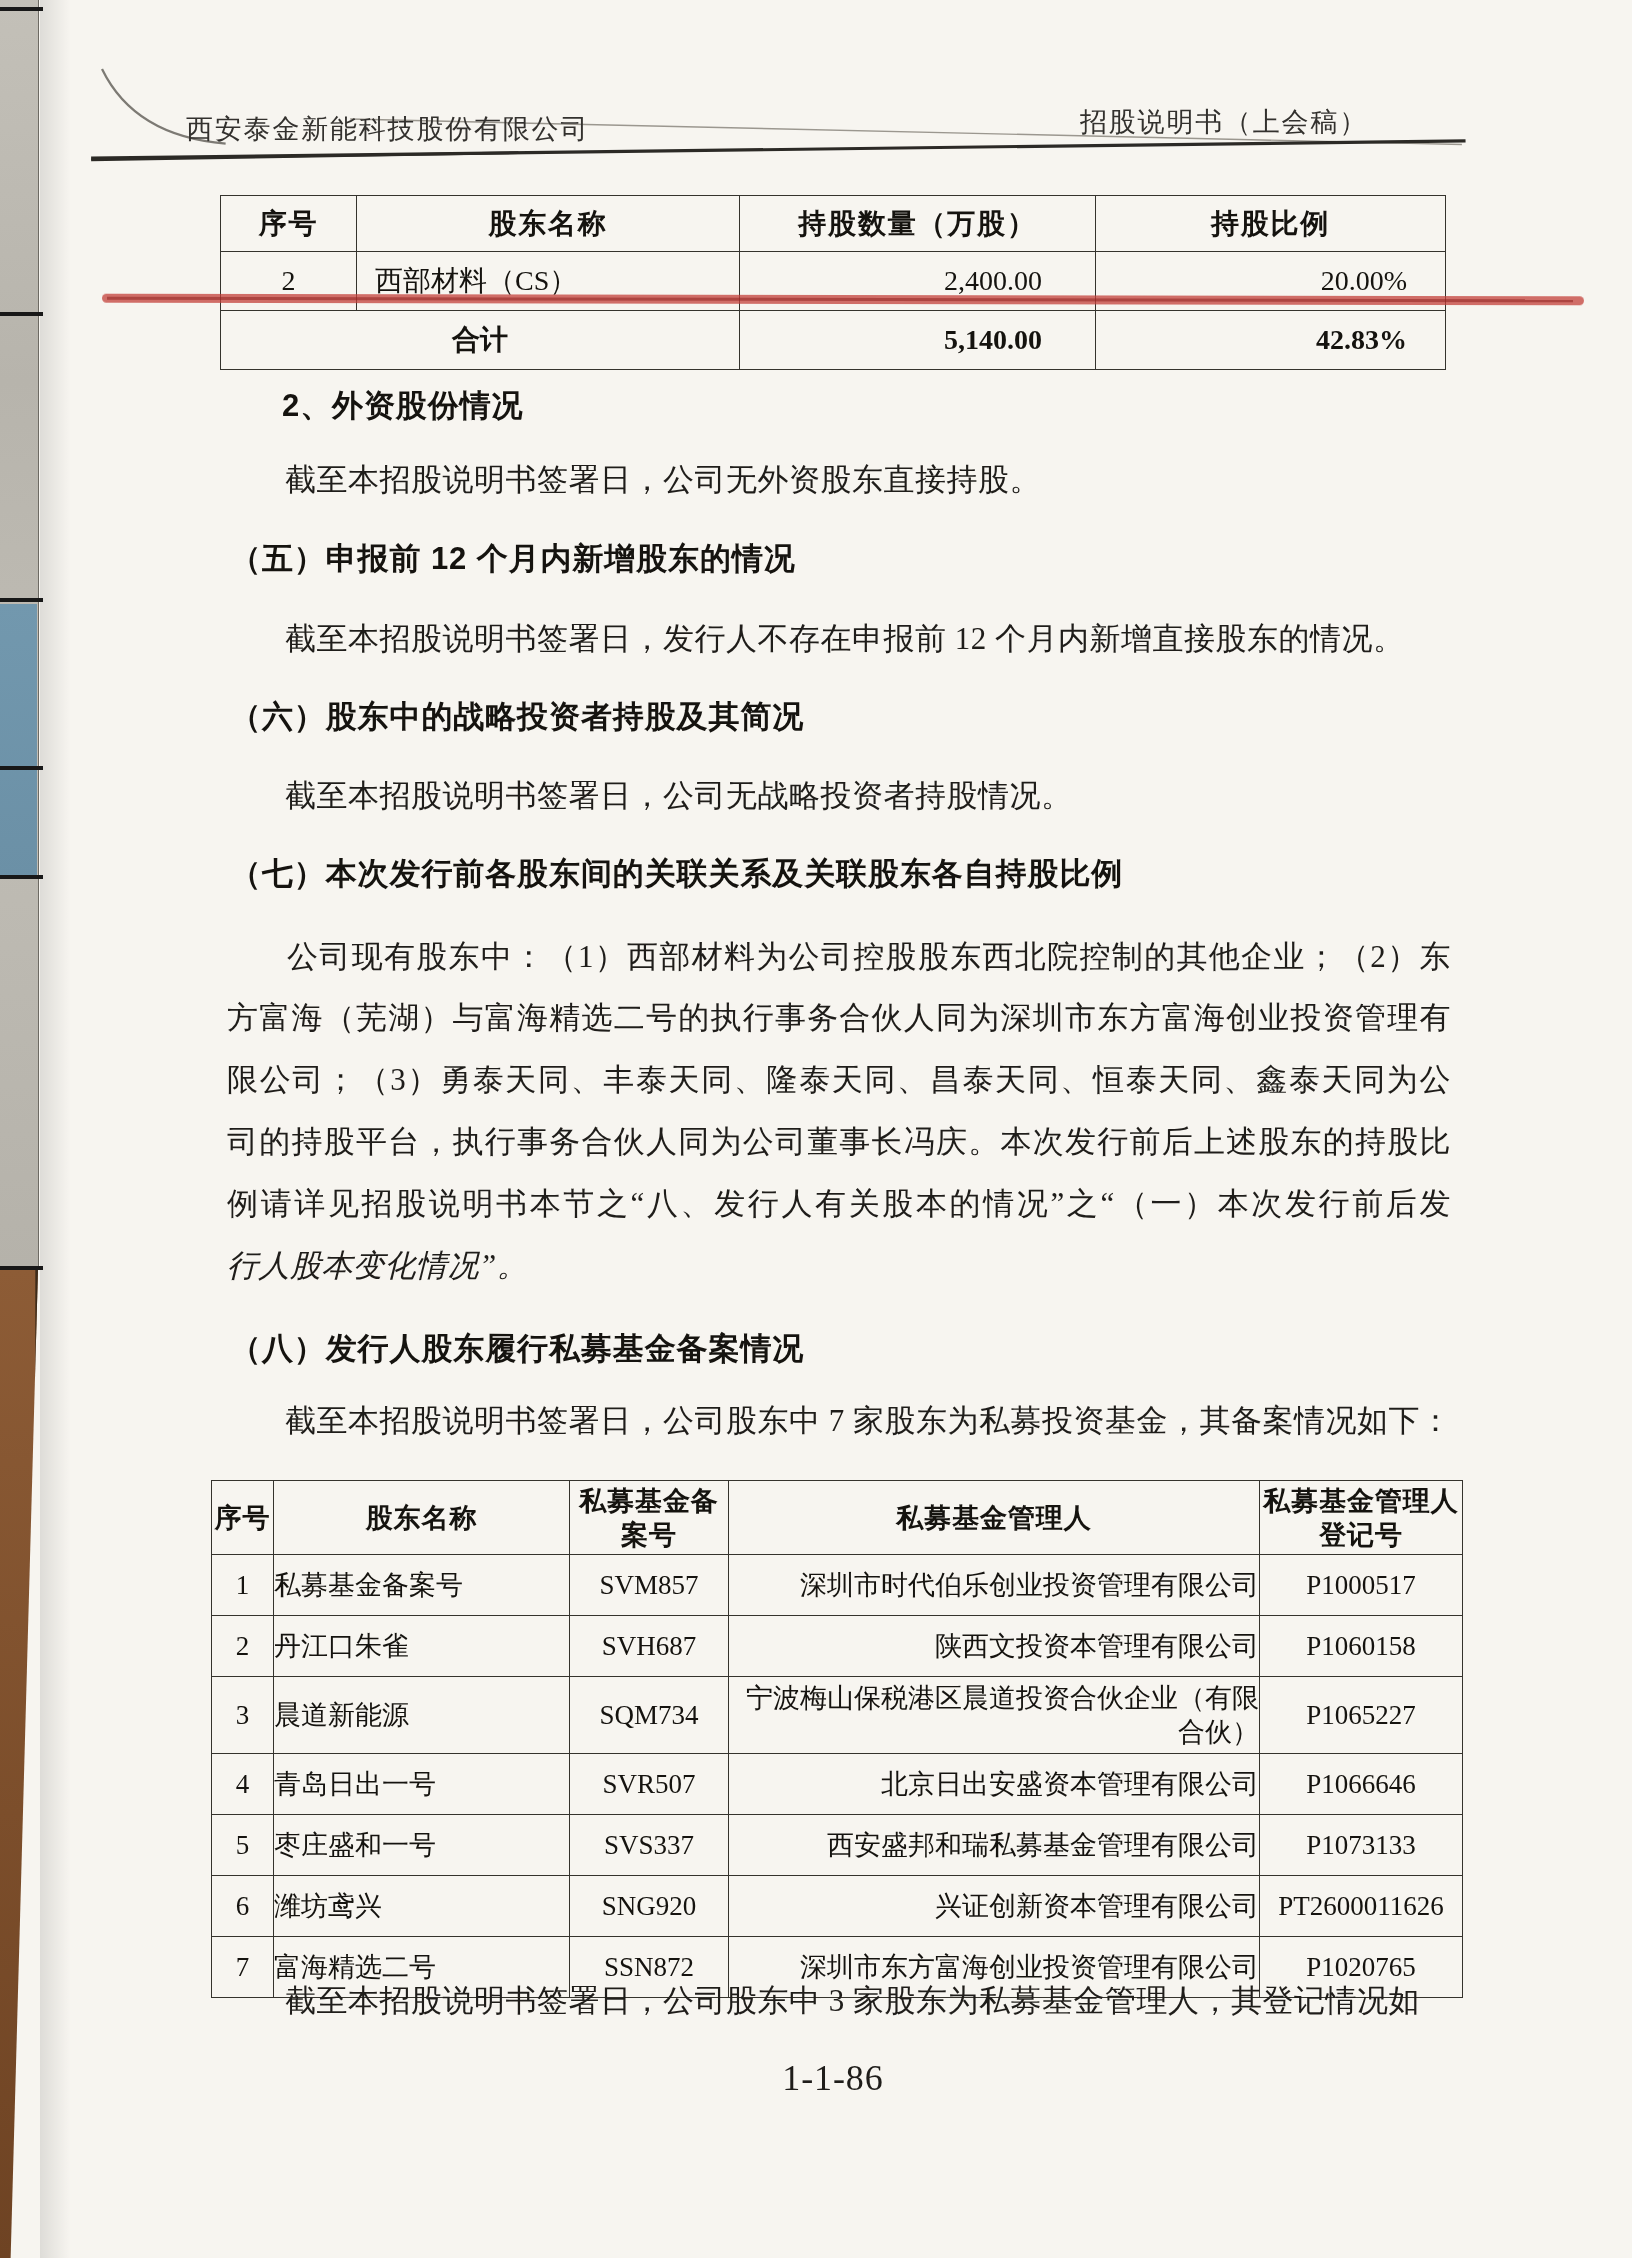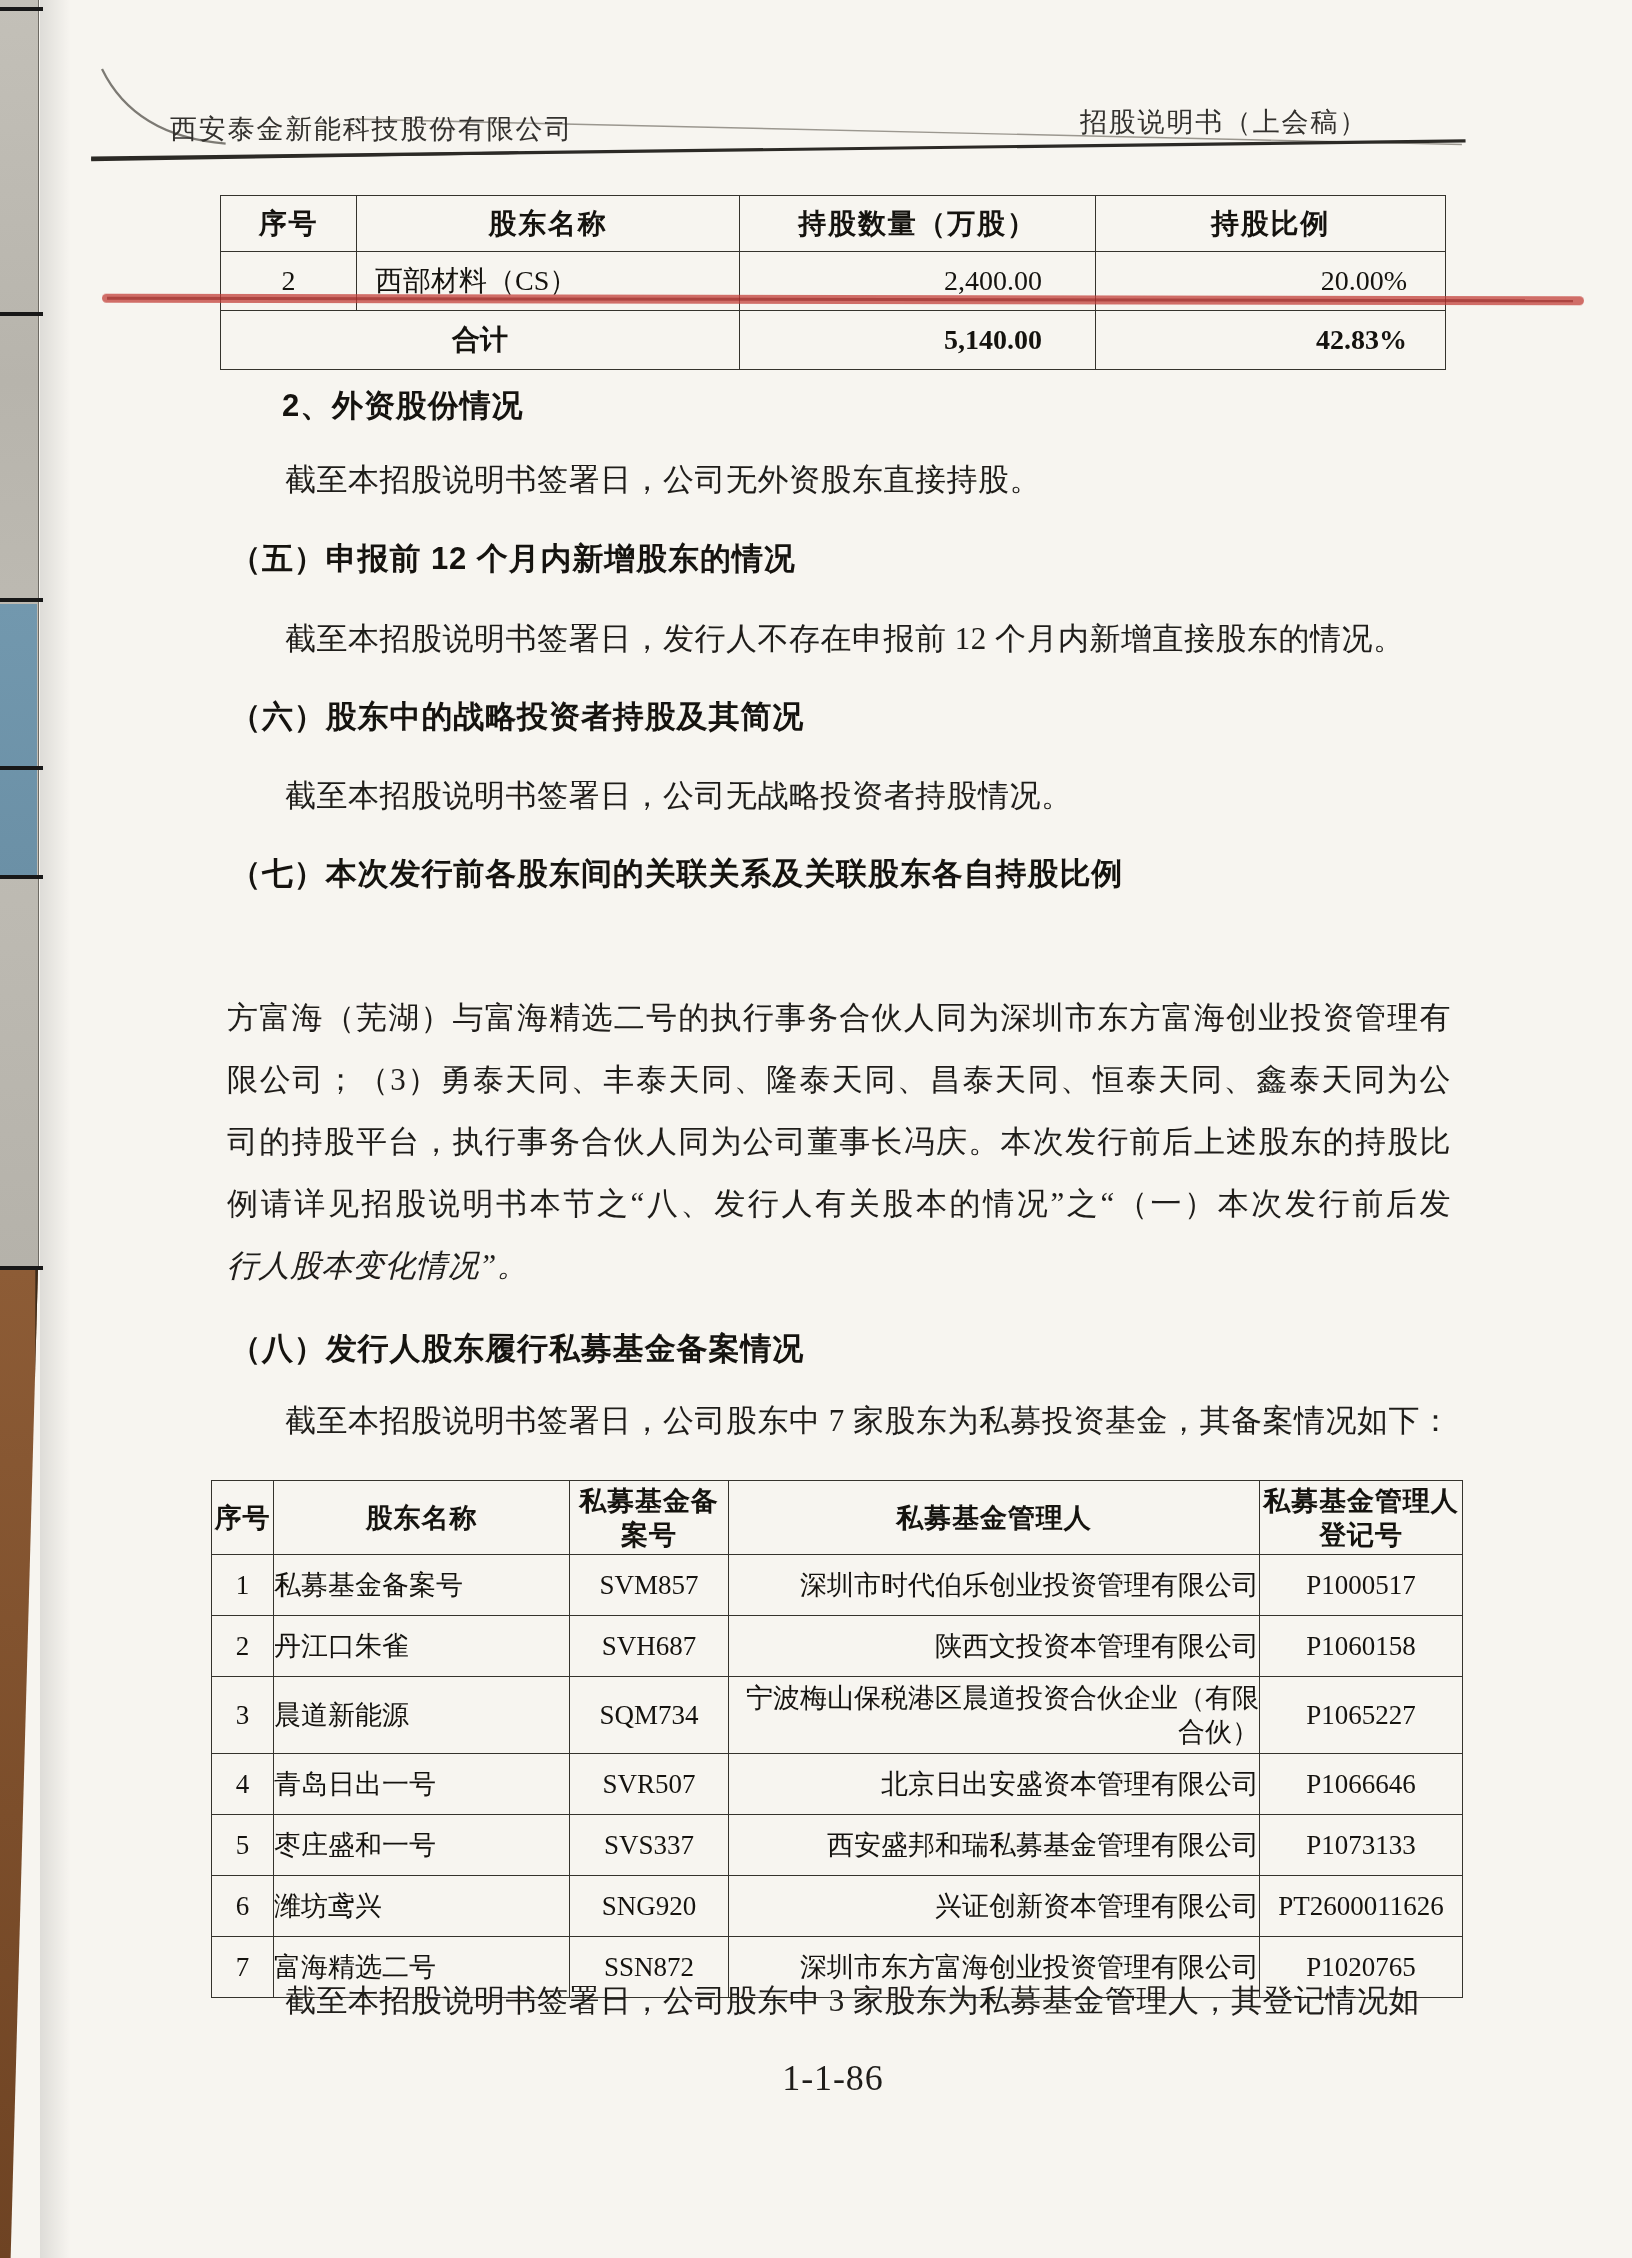--- a/index.html
+++ b/index.html
@@ -77,21 +77,21 @@
   <div class="tick" style="top:1266px"></div>
   <div class="edge-shadow"></div>
 
   <svg class="lines" width="1633" height="2258" viewBox="0 0 1796 2484">
     <path d="M 112 76 Q 148 150 248 158" fill="none" stroke="#7d7a74" stroke-width="2.5"></path>
     <line x1="385" y1="131" x2="1608" y2="159" stroke="#9b978f" stroke-width="1.6"></line>
     <line x1="100" y1="174" x2="1612" y2="155" stroke="#2c2a26" stroke-width="3.5"></line>
     <line x1="100" y1="176" x2="570" y2="168" stroke="#2c2a26" stroke-width="3"></line>
   </svg>
 
-  <div class="t hdr" style="left:170px;top:111px;">西安泰金新能科技股份有限公司</div>
+  <div class="t hdr" style="left:186px;top:111px;">西安泰金新能科技股份有限公司</div>
   <div class="t hdr" style="left:1080px;top:104px;">招股说明书（上会稿）</div>
 
   <table class="tbl1">
     <colgroup>
         <col style="width:136px">
         <col style="width:383px">
         <col style="width:356px">
         <col style="width:350px">
       </colgroup>
     <tbody>
@@ -122,20 +122,21 @@
   <div class="t body" style="left:285px;top:459px;">截至本招股说明书签署日，公司无外资股东直接持股。</div>
 
   <div class="t heading" style="left:230px;top:538px;">（五）申报前 12 个月内新增股东的情况</div>
   <div class="t body" style="left:285px;top:618px;">截至本招股说明书签署日，发行人不存在申报前 12 个月内新增直接股东的情况。</div>
 
   <div class="t heading" style="left:230px;top:696px;">（六）股东中的战略投资者持股及其简况</div>
   <div class="t body" style="left:285px;top:775px;">截至本招股说明书签署日，公司无战略投资者持股情况。</div>
 
   <div class="t heading" style="left:230px;top:853px;">（七）本次发行前各股东间的关联关系及关联股东各自持股比例</div>
 
+  <div class="para first" style="top:926px;">公司现有股东中：（1）西部材料为公司控股股东西北院控制的其他企业；（2）东</div>
   <div class="para" style="top:987px;">方富海（芜湖）与富海精选二号的执行事务合伙人同为深圳市东方富海创业投资管理有</div>
   <div class="para" style="top:1049px;">限公司；（3）勇泰天同、丰泰天同、隆泰天同、昌泰天同、恒泰天同、鑫泰天同为公</div>
   <div class="para" style="top:1111px;">司的持股平台，执行事务合伙人同为公司董事长冯庆。本次发行前后上述股东的持股比</div>
   <div class="para" style="top:1173px;">例请详见招股说明书本节之“八、发行人有关股本的情况”之“（一）本次发行前后发</div>
   <div class="para last" style="top:1235px;font-style:italic;">行人股本变化情况”。</div>
 
   <div class="t heading" style="left:230px;top:1320px;margin-top:8px;">（八）发行人股东履行私募基金备案情况</div>
   <div class="t body" style="left:285px;top:1400px;">截至本招股说明书签署日，公司股东中 7 家股东为私募投资基金，其备案情况如下：</div>
 
   <table class="tbl2">

